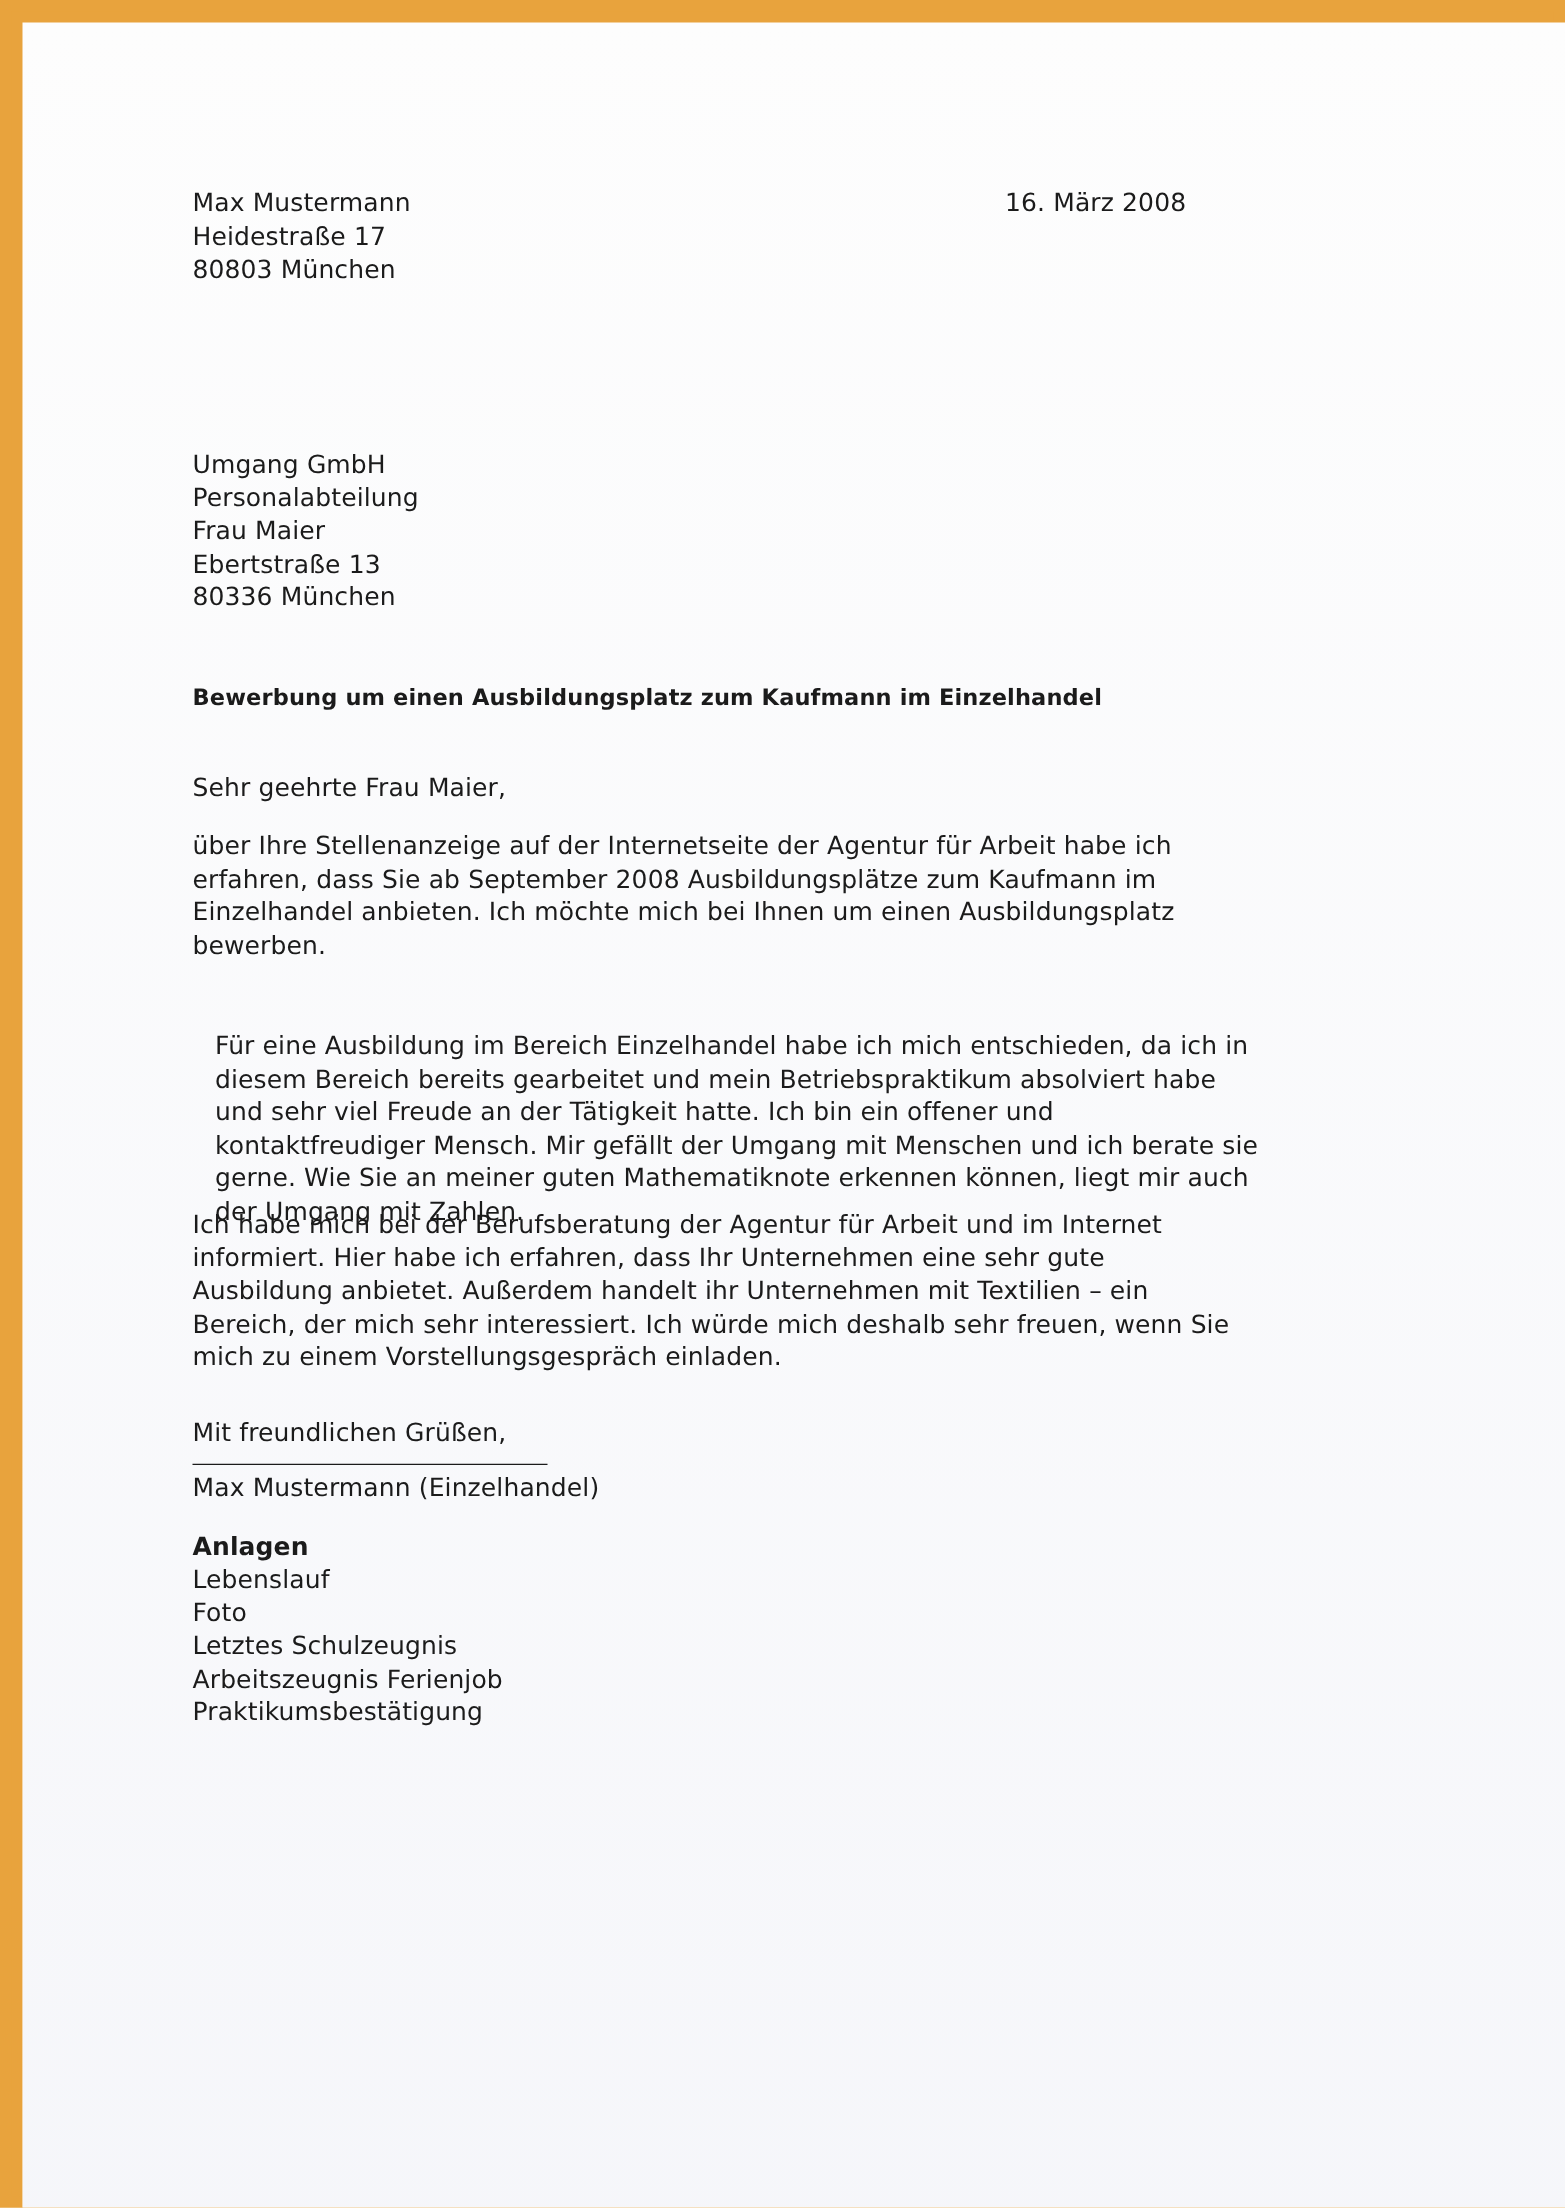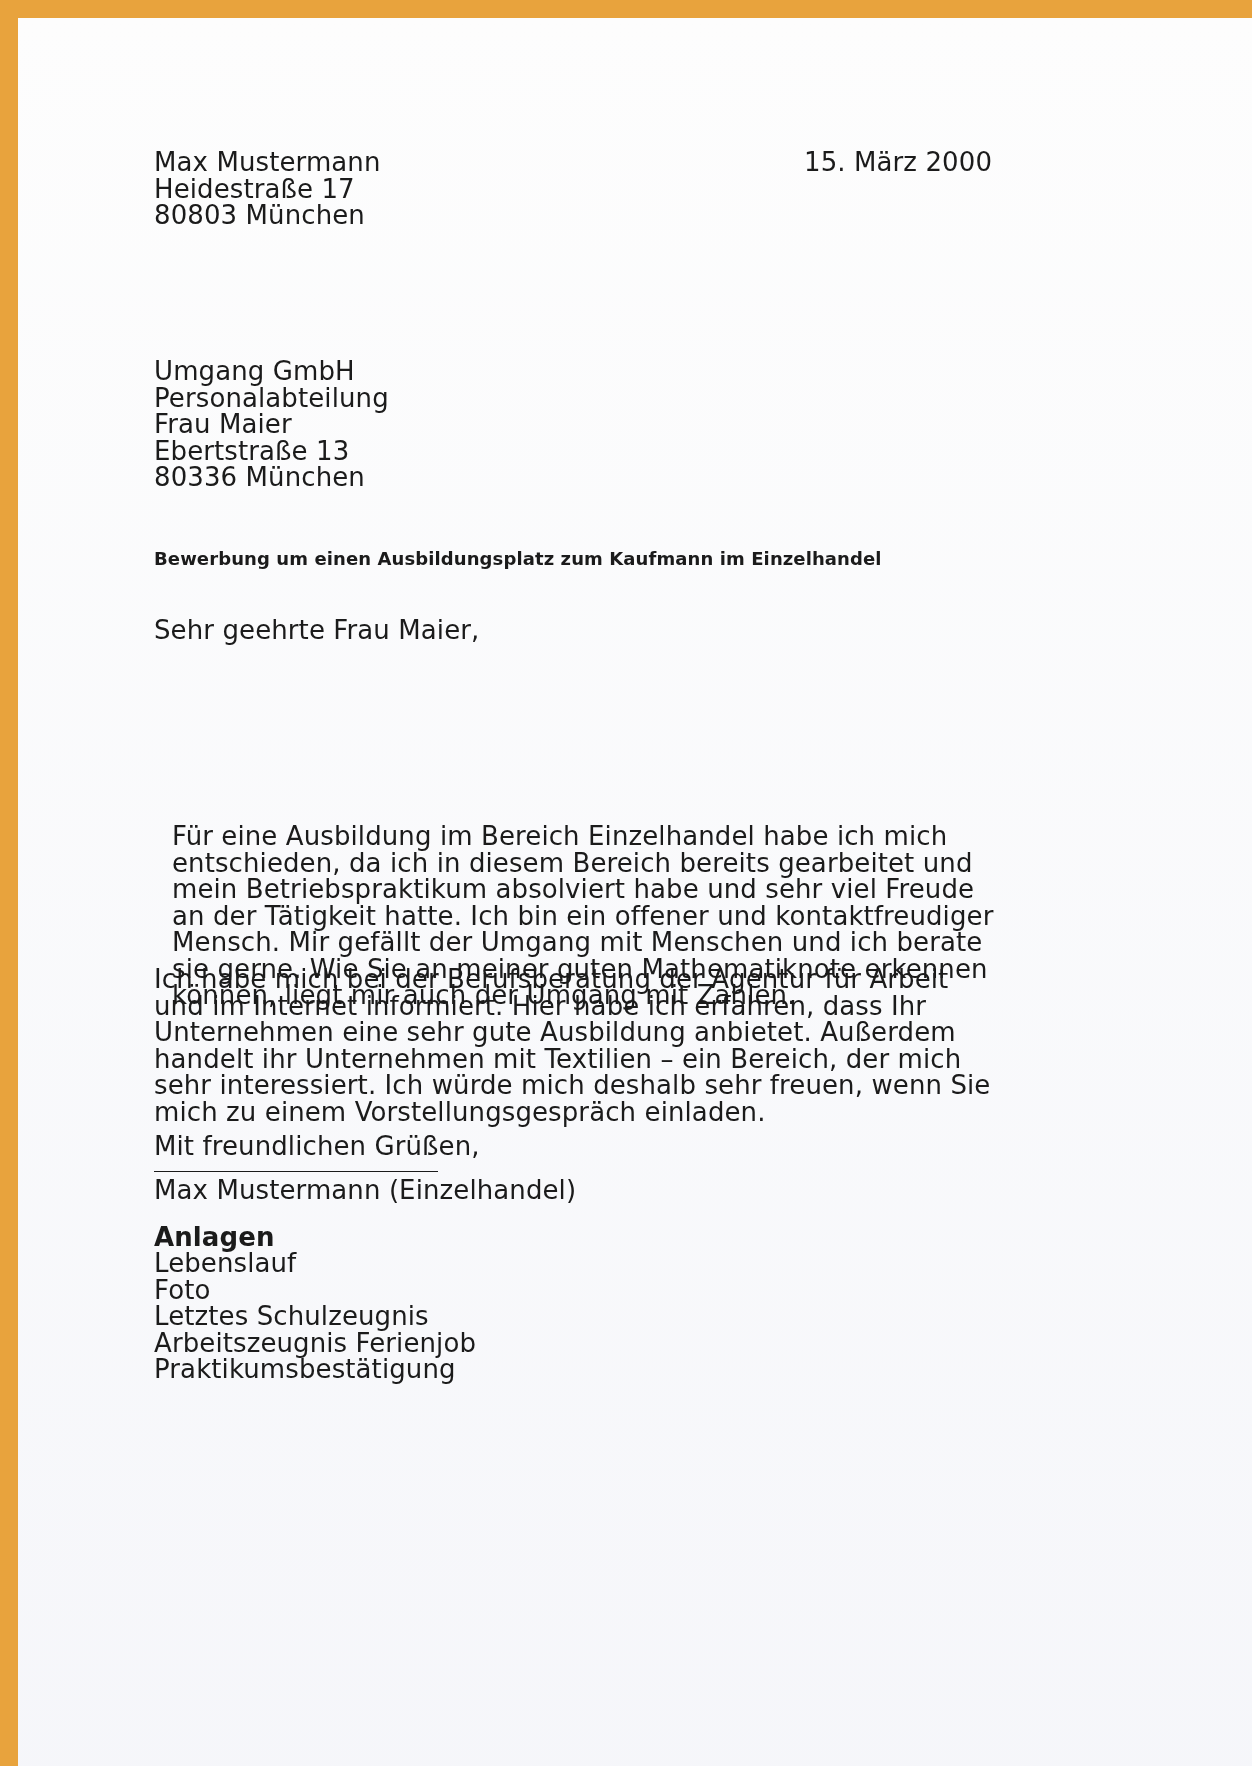--- a/index.html
+++ b/index.html
@@ -50,21 +50,21 @@
     left: 0;
     top: 0;
     width: 1234px;
     height: 1748px;
     z-index: 2;
   }
 
   .block {
     position: absolute;
     color: #1b1b1b;
-    font-size: 26px;
+    font-size: 20px;
     line-height: 26.5px;
     letter-spacing: 0.1px;
   }
 
   .sender {
     left: 136px;
     top: 131px;
   }
   .date {
     left: 786px;
@@ -120,34 +120,35 @@
 <div class="page-frame">
   <div class="page-inner">
     <div class="letter">
 
       <div class="block sender">
         <span class="line">Max Mustermann</span>
         <span class="line">Heidestraße 17</span>
         <span class="line">80803 München</span>
       </div>
 
-      <div class="block date">15. März 2000</div>
+      <div class="block date">16. März 2008</div>
 
       <div class="block recipient">
         <span class="line">Umgang GmbH</span>
         <span class="line">Personalabteilung</span>
         <span class="line">Frau Maier</span>
         <span class="line">Ebertstraße 13</span>
         <span class="line">80336 München</span>
       </div>
 
       <div class="block subject">Bewerbung um einen Ausbildungsplatz zum Kaufmann im Einzelhandel</div>
 
       <div class="block salutation">Sehr geehrte Frau Maier,</div>
 
+      <div class="block body-text p1">über Ihre Stellenanzeige auf der Internetseite der Agentur für Arbeit habe ich erfahren, dass Sie ab September 2008 Ausbildungsplätze zum Kaufmann im Einzelhandel anbieten. Ich möchte mich bei Ihnen um einen Ausbildungsplatz bewerben.</div>
       <div class="block body-text p3">Für eine Ausbildung im Bereich Einzelhandel habe ich mich entschieden, da ich in diesem Bereich bereits gearbeitet und mein Betriebspraktikum absolviert habe und sehr viel Freude an der Tätigkeit hatte. Ich bin ein offener und kontaktfreudiger Mensch. Mir gefällt der Umgang mit Menschen und ich berate sie gerne. Wie Sie an meiner guten Mathematiknote erkennen können, liegt mir auch der Umgang mit Zahlen.</div>
       <div class="block body-text p4">Ich habe mich bei der Berufsberatung der Agentur für Arbeit und im Internet informiert. Hier habe ich erfahren, dass Ihr Unternehmen eine sehr gute Ausbildung anbietet. Außerdem handelt ihr Unternehmen mit Textilien – ein Bereich, der mich sehr interessiert.
 Ich würde mich deshalb sehr freuen, wenn Sie mich zu einem Vorstellungsgespräch einladen.</div>
 
       <div class="block closing">Mit freundlichen Grüßen,</div>
 
       <div class="sig-line"></div>
       <div class="block sig-name">Max Mustermann (Einzelhandel)</div>
 
       <div class="block attach-title">Anlagen</div>

